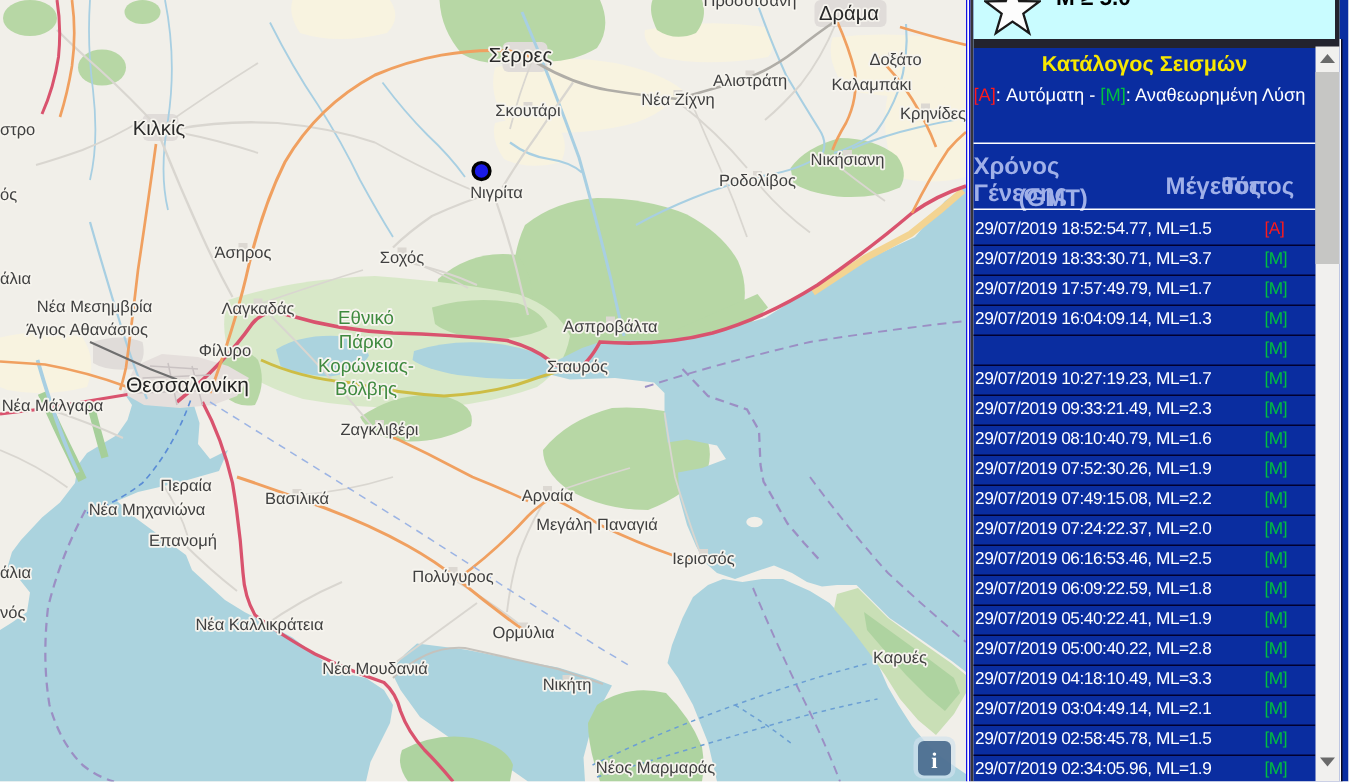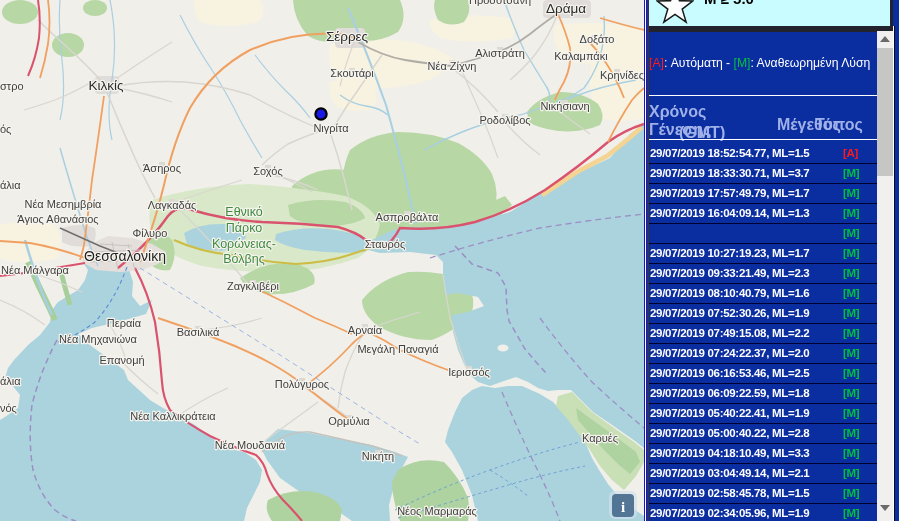--- a/index.html
+++ b/index.html
@@ -6,21 +6,21 @@
 #wrap{position:relative;width:899px;height:521px;overflow:hidden;background:#fff;}
 #map{position:absolute;left:0;top:0;}
 .vstripe{position:absolute;top:0;height:521px;}
 #panel{position:absolute;left:649px;top:0;width:250px;height:521px;background:#0a2da0;}
 #cyanbox{position:absolute;left:0;top:0;width:241px;height:26px;background:#c9fcff;border-bottom:6px solid #23232e;border-right:3px solid #23232e;overflow:hidden;}
 #ptitle{position:absolute;left:0;top:35px;width:228px;text-align:center;font-size:14.4px;font-weight:bold;color:#f8e800;}
 #psub{position:absolute;left:0;top:56px;width:189px;text-align:center;font-size:12.2px;color:#fff;white-space:nowrap;}
 .hline{position:absolute;left:0;width:228px;height:1px;background:#fff;}
 .hdr{position:absolute;font-size:16px;font-weight:bold;color:#a0b0e8;text-align:left;}
 #rows{position:absolute;left:0;top:144px;width:228px;}
-.row{position:relative;height:19px;border-bottom:1px solid #000030;font-size:11.5px;font-weight:bold;color:#fff;line-height:19px;white-space:nowrap;letter-spacing:-0.3px;}
+.row{position:relative;height:19px;border-bottom:1px solid #000030;font-size:11.5px;font-weight:normal;color:#fff;line-height:19px;white-space:nowrap;letter-spacing:-0.3px;}
 .row .d{margin-left:1px;}
 .row .t{position:absolute;left:194px;top:0;}
 .tA{color:#ff1a1a;}
 .tM{color:#00c040;}
 #sbar{position:absolute;left:228px;top:31px;width:16px;height:490px;background:#f1f0ee;}
 #sthumb{position:absolute;left:0px;top:17px;width:16px;height:128px;background:#c6c6c4;}
 .arr{position:absolute;left:3px;width:0;height:0;}
 #wline{position:absolute;left:244px;top:26px;width:1px;height:495px;background:#fff;}
 #bline{position:absolute;left:245px;top:26px;width:1px;height:495px;background:#0a0a20;}
 #mstar{position:absolute;left:7px;top:-13px;}
@@ -228,20 +228,21 @@
 <div class="vstripe" style="left:645px;width:1px;background:#ffffff"></div>
 <div class="vstripe" style="left:646px;width:1px;background:#1414e0"></div>
 <div class="vstripe" style="left:647px;width:2px;background:#35353a"></div>
 <div id="panel">
   <div id="cyanbox">
     <svg id="mstar" width="38" height="38" viewBox="0 0 40 40" xmlns="http://www.w3.org/2000/svg">
       <polygon points="20,1 24.7,14.4 38.9,14.7 27.6,23.3 31.7,36.9 20,28.8 8.3,36.9 12.4,23.3 1.1,14.7 15.3,14.4" fill="#fdfdfd" stroke="#1a1a1a" stroke-width="1.6"></polygon>
     </svg>
     <div id="mtext">M ≥ 5.0</div>
   </div>
+  <div id="ptitle">Κατάλογος Σεισμών</div>
   <div id="psub"><span class="tA">[A]</span>: Αυτόματη - <span class="tM">[M]</span>: Αναθεωρημένη Λύση</div>
   <div class="hline" style="top:95px"></div>
   <div class="hdr" style="left:0;top:103px;width:108px;">Χρόνος Γένεσης</div>
   <div class="hdr" style="left:0;top:124px;width:105px;padding-left:30px;">(GMT)</div>
   <div class="hdr" style="left:128px;top:116px;width:70px;">Μέγεθος</div>
   <div class="hdr" style="left:166px;top:116px;width:50px;">Τύπος</div>
   <div class="hline" style="top:139px"></div>
   <div id="rows">
 <div class="row"><span class="d">29/07/2019 18:52:54.77, ML=1.5</span><span class="t tA">[A]</span></div>
 <div class="row"><span class="d">29/07/2019 18:33:30.71, ML=3.7</span><span class="t tM">[M]</span></div>

